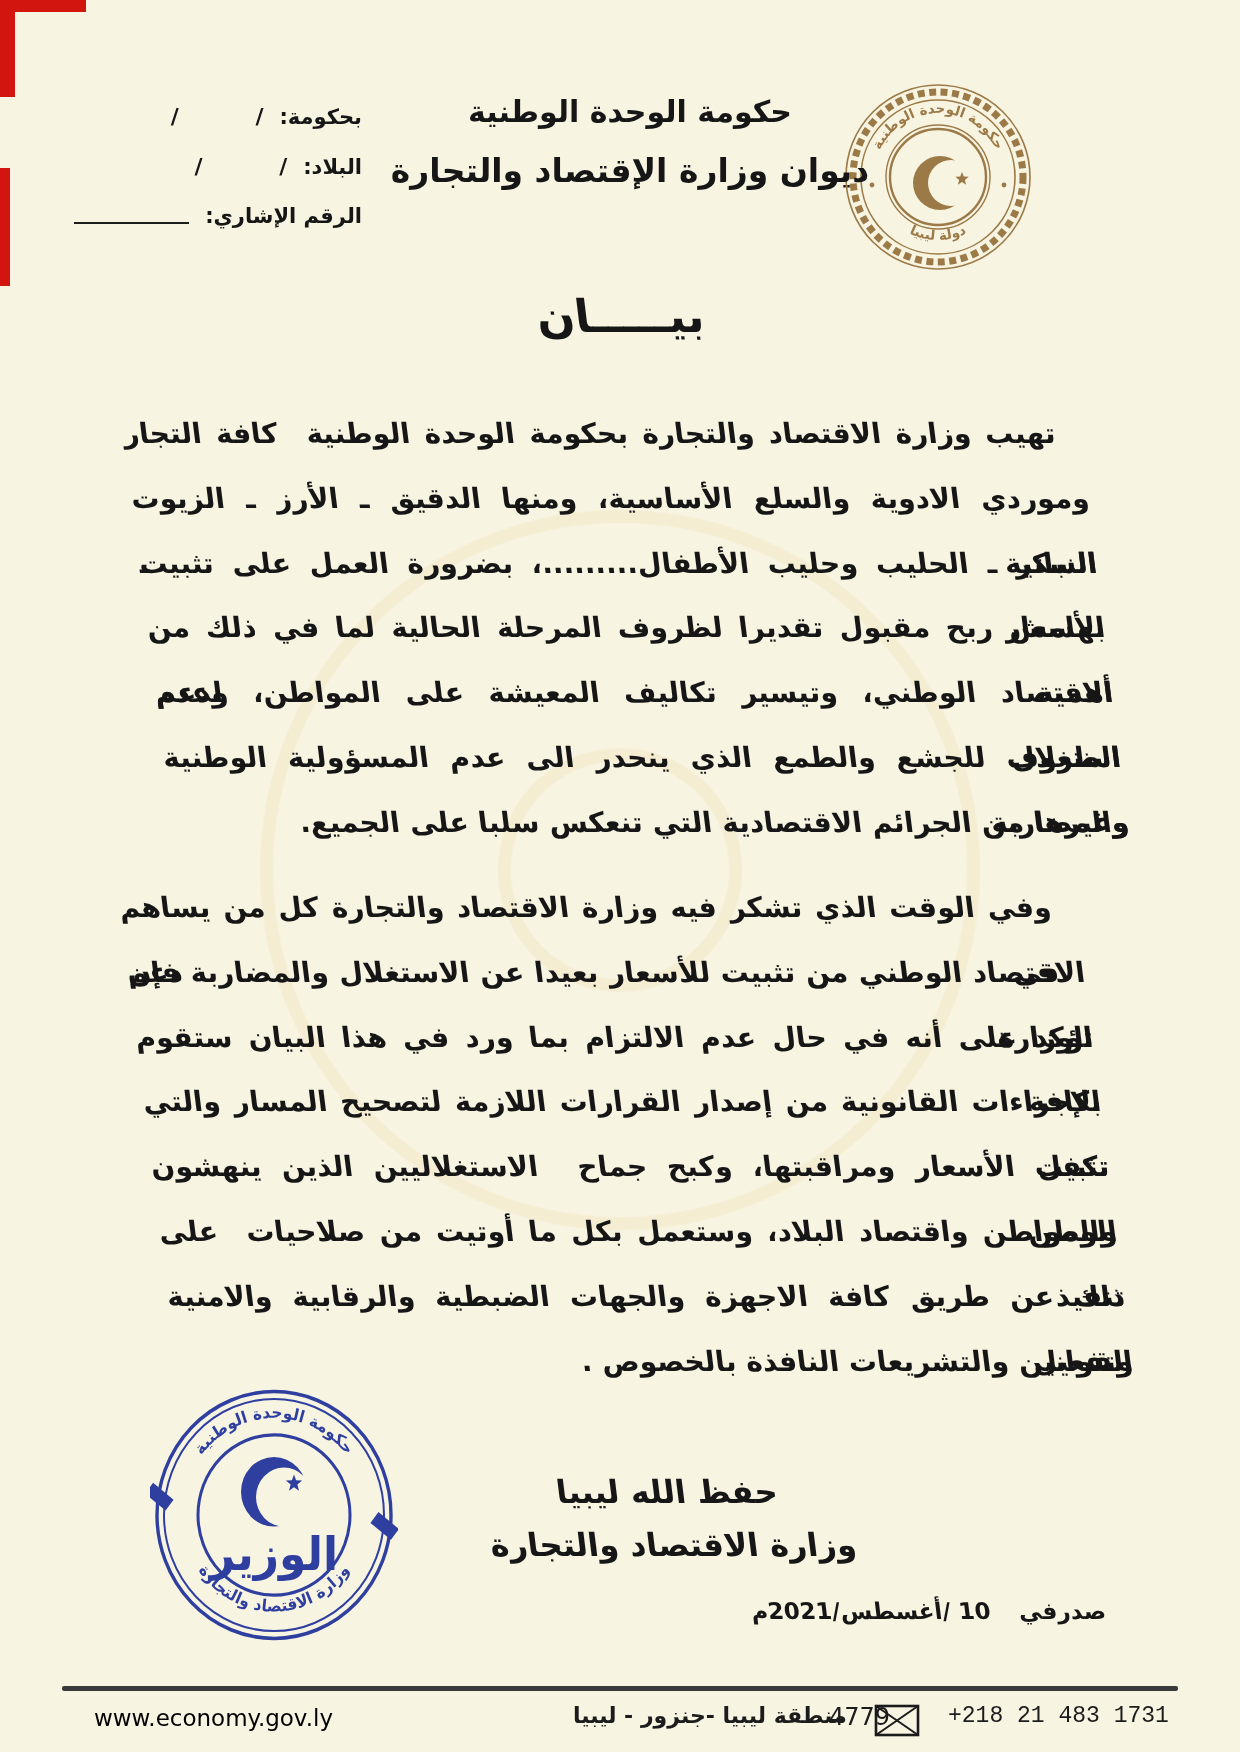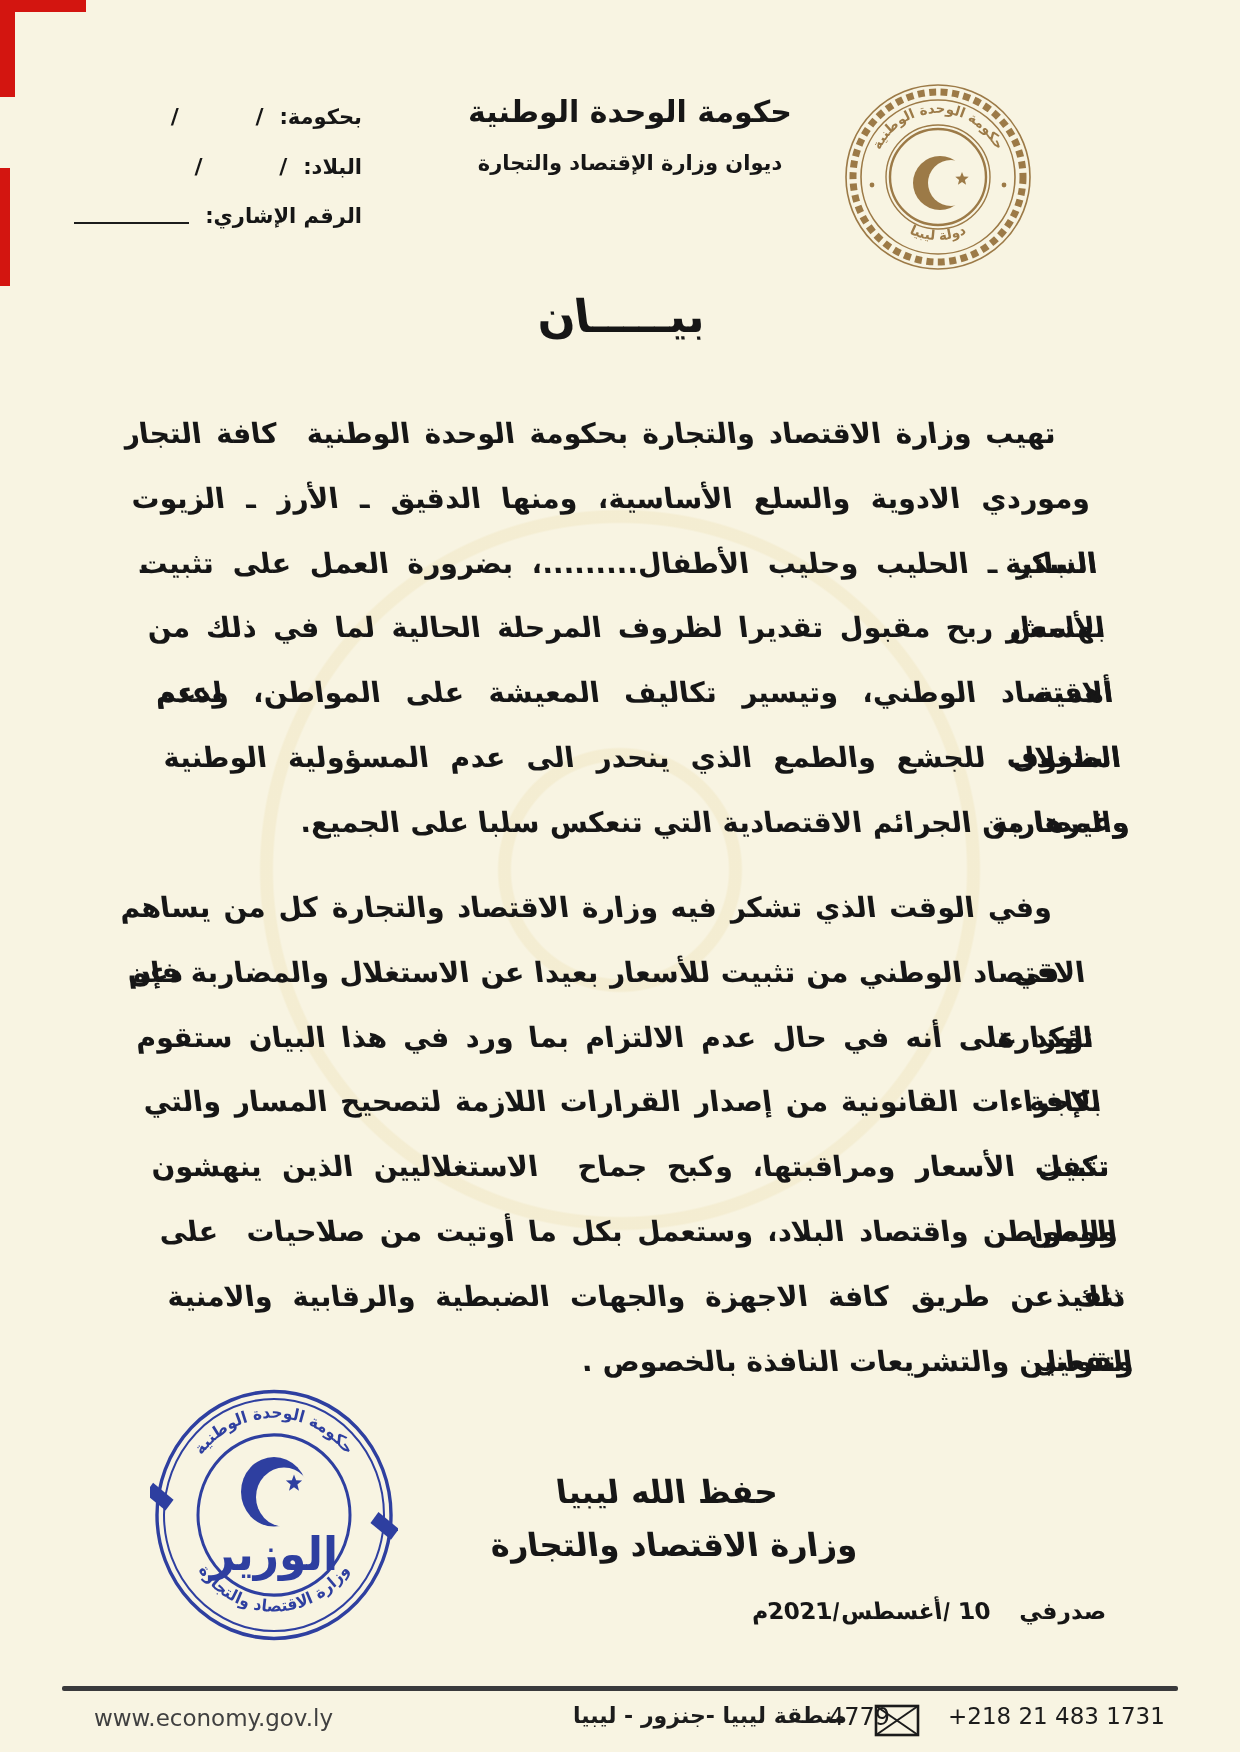--- a/index.html
+++ b/index.html
@@ -18,21 +18,21 @@
     position:absolute;left:130px;top:380px;width:980px;height:980px;border-radius:50%;
     background:repeating-radial-gradient(circle at center,
       rgba(236,222,176,0) 0 108px,
       rgba(232,216,162,0.55) 110px 121px,
       rgba(236,222,176,0) 123px 238px);
     opacity:.45;pointer-events:none;
   }
   
   .gov{position:absolute;left:330px;top:94px;width:600px;text-align:center;font-weight:bold;}
   .gov1{font-size:30px;margin-bottom:22px;}
-  .gov2{font-size:21px;}
+  .gov2{font-size:33px;}
   .seal{position:absolute;left:842px;top:82px;}
   .meta{position:absolute;left:70px;top:104px;width:292px;font-weight:bold;font-size:21px;}
   .meta-row{display:flex;align-items:center;margin-bottom:25px;}
   .meta-label{margin-left:16px;white-space:nowrap;}
   .meta-val{white-space:pre;font-size:22px;}
   .refline{flex:1;border-bottom:2px solid #1c1c1c;height:13px;margin-left:4px;}
   
   .lean{transform:skewX(7deg);}
   .title{position:absolute;left:0;top:290px;width:100%;text-align:center;font-size:45px;font-weight:bold;}
   .para{position:absolute;right:135px;width:958px;font-weight:bold;font-size:28px;}
@@ -40,25 +40,25 @@
   .p2{top:876px;}
   .bline{height:64.8px;line-height:64.8px;text-align:justify;text-align-last:justify;}
   .bline.first{padding-right:26px;}
   .bline.lastline{text-align-last:right;}
   
   .closing{position:absolute;left:420px;top:1466px;width:500px;text-align:center;font-weight:bold;font-size:32px;line-height:53px;}
   .issued{position:absolute;right:134px;top:1598px;font-weight:bold;font-size:23px;display:flex;gap:28px;direction:rtl;}
   .stamp{position:absolute;left:150px;top:1384px;}
   
   .footer-rule{position:absolute;left:62px;top:1686px;width:1116px;height:5px;background:#3a3a3c;border-radius:2px;}
-  .f-web{position:absolute;left:94px;top:1705px;direction:ltr;font-size:23px;color:#404040;}
+  .f-web{position:absolute;left:94px;top:1705px;direction:ltr;font-size:23px;color:#000000;}
   .f-addr{position:absolute;left:573px;top:1703px;font-weight:bold;font-size:22px;color:#1c1c1c;}
   .f-box{position:absolute;left:793px;top:1703px;direction:ltr;font-size:24px;color:#1c1c1c;margin-left:36px;}
   .f-env{position:absolute;left:874px;top:1704px;}
-  .f-phone{position:absolute;left:948px;top:1703px;direction:ltr;font-size:23px;color:#1c1c1c;}
+  .f-phone{position:absolute;left:948px;top:1703px;direction:ltr;font-size:23px;color:#1c1c1c;font-family:Liberation Mono, monospace;}
   .seal text,.stamp text{font-family:"DejaVu Sans",sans-serif;font-weight:bold;}
 </style>
 </head>
 <body>
 
 <div class="page">
 
   <div class="artifact art-top"></div>
   <div class="artifact art-left1"></div>
   <div class="artifact art-left2"></div>

